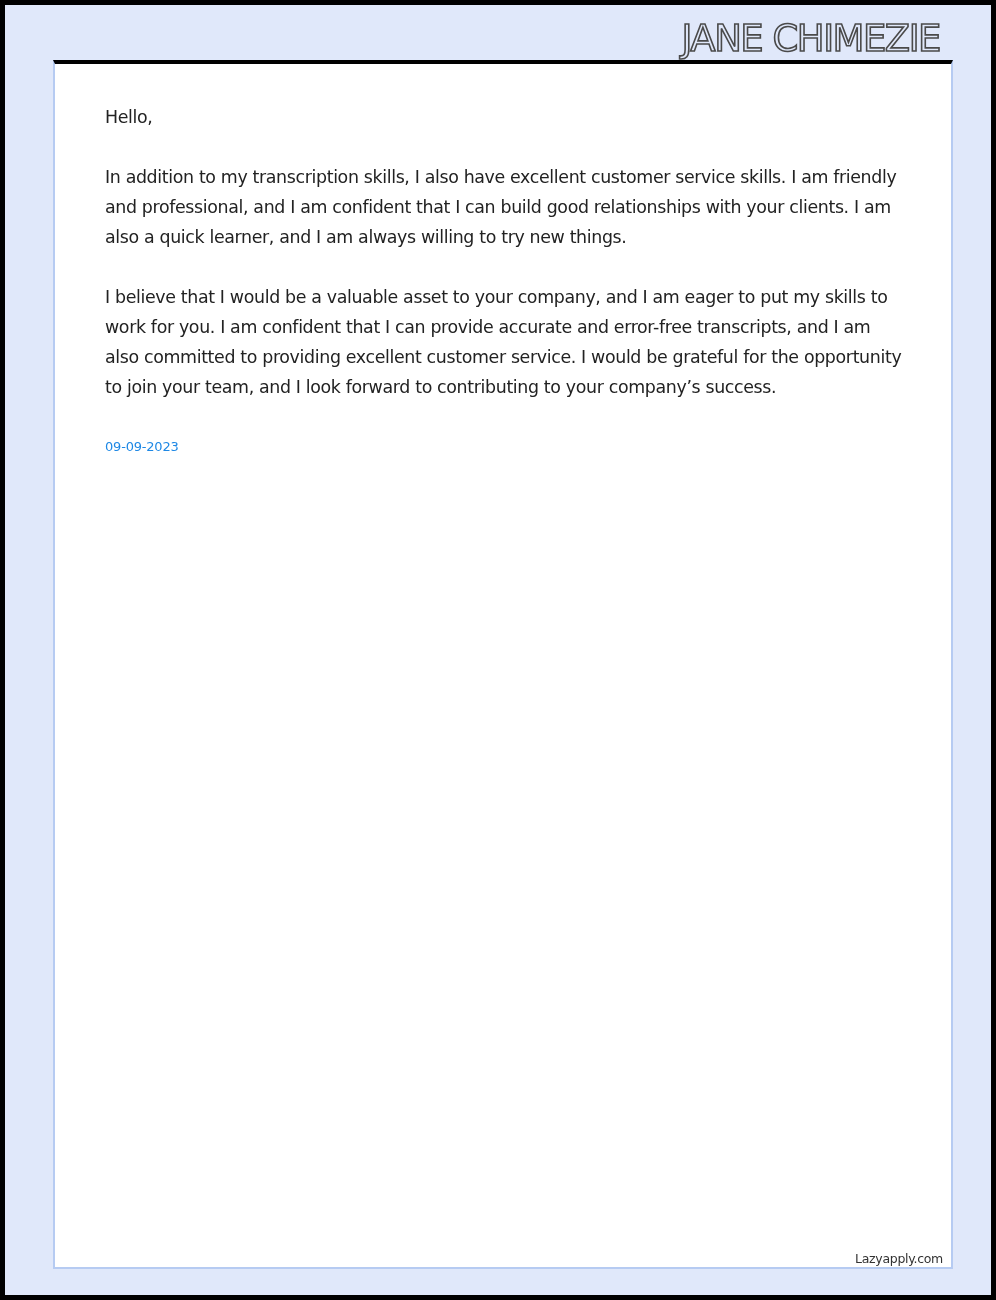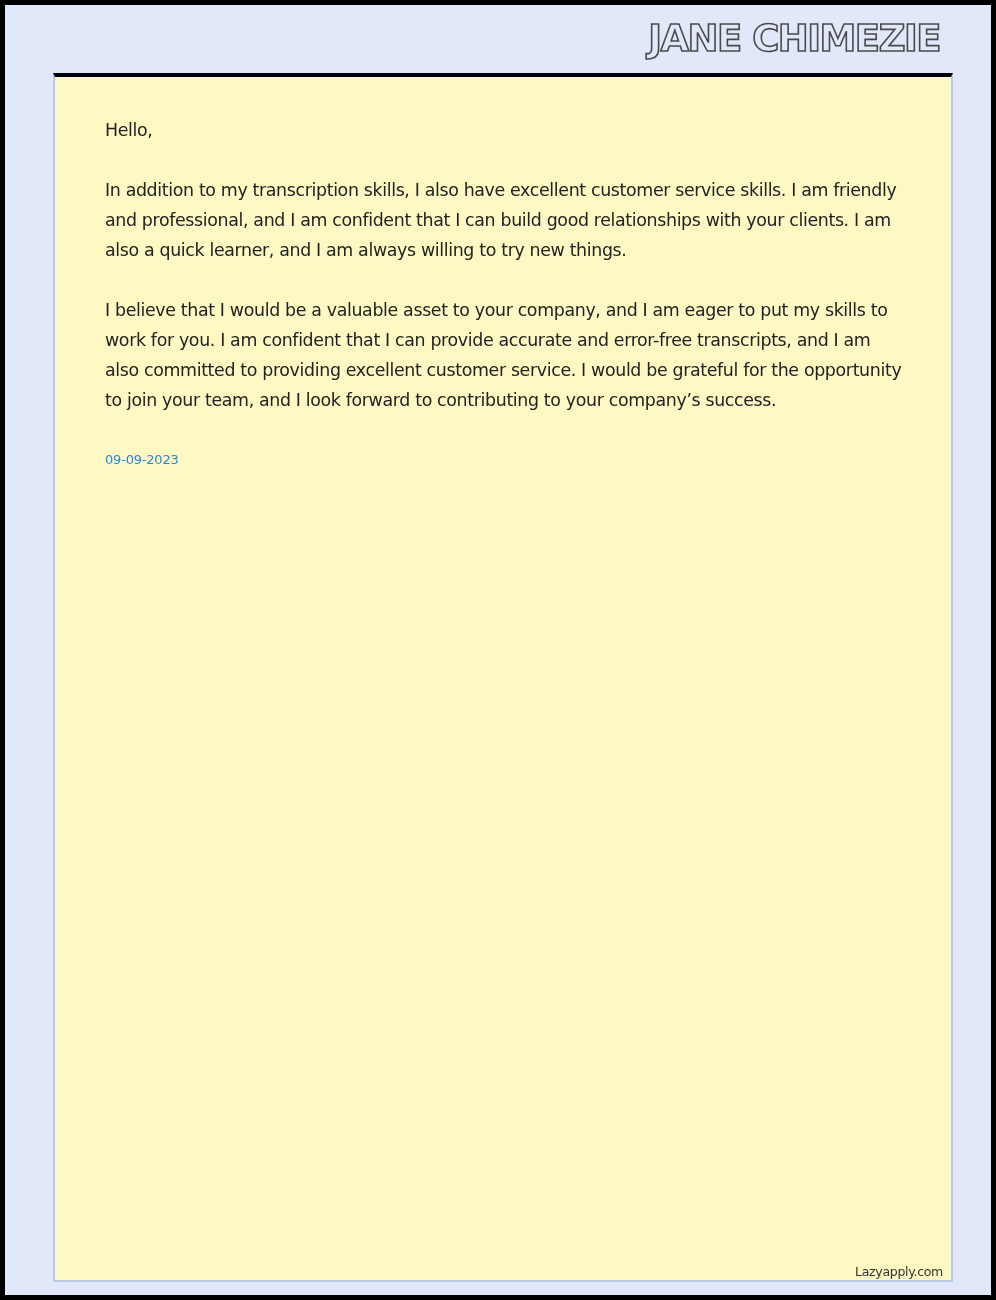--- a/index.html
+++ b/index.html
@@ -26,29 +26,28 @@
       position: absolute;
       right: 51px;
       top: 12px;
       font-family: "DejaVu Sans", sans-serif;
       font-size: 37px;
       letter-spacing: -1.5px;
       line-height: 44px;
       color: #e0e8fa;
       -webkit-text-stroke: 1.6px #4a4a4a;
       white-space: nowrap;
-      font-weight: bold;
     }
     .letter-card {
       position: absolute;
       left: 48px;
-      top: 68px;
+      top: 55px;
       width: 896px;
       height: 1203px;
-      background: #fef9c3;
+      background: #ffffff;
       border-top: 4px solid #000000;
       border-left: 2px solid #b6cbf2;
       border-right: 2px solid #b6cbf2;
       border-bottom: 2px solid #b6cbf2;
     }
     .letter-body {
       position: absolute;
       left: 50px;
       top: 38px;
       width: 800px;

